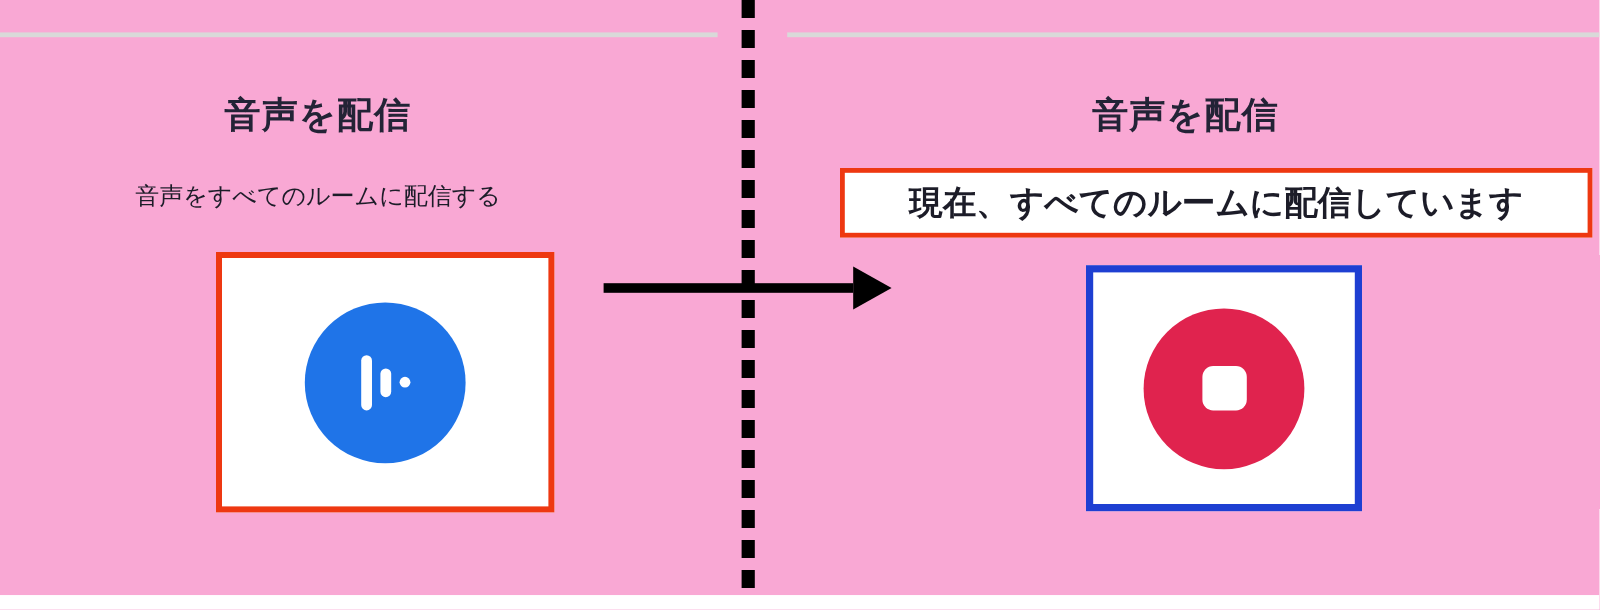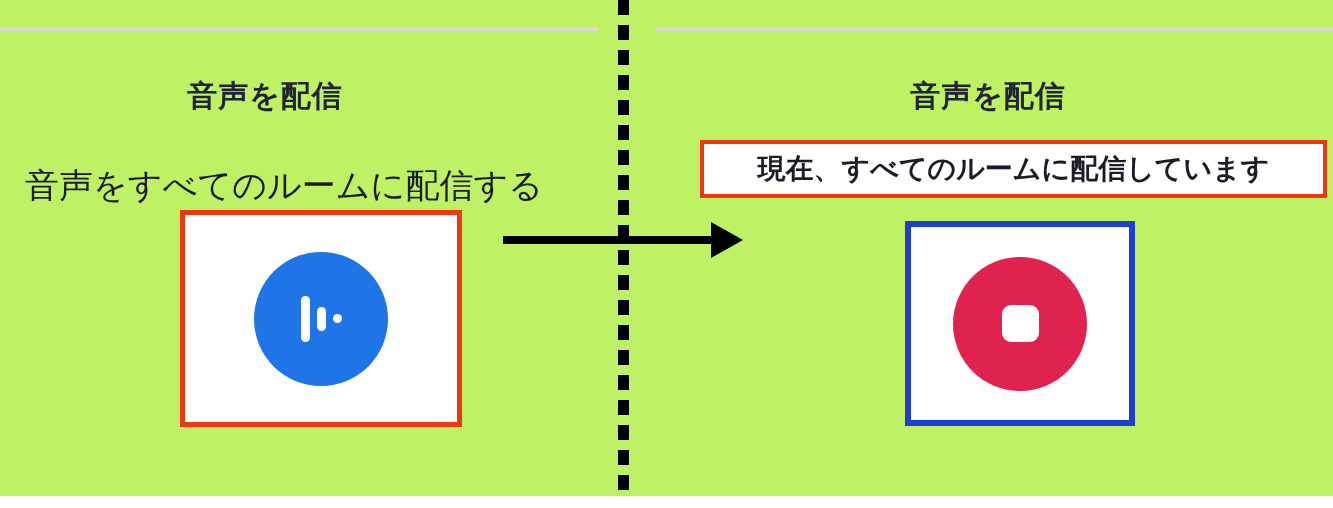--- a/index.html
+++ b/index.html
@@ -5,21 +5,21 @@
   html, body {
     margin: 0;
     padding: 0;
     background: #ffffff;
     font-family: "Liberation Sans", "DejaVu Sans", sans-serif;
   }
   .canvas {
     position: relative;
     width: 1333px;
     height: 496px;
-    background: #bef264;
+    background: #f9a8d4;
     overflow: hidden;
   }
 
   
   .topline {
     position: absolute;
     top: 27px;
     height: 4px;
     background: var(--topline-gray, #d9d9d9);
   }
@@ -74,27 +74,27 @@
     font-weight: 700;
     color: var(--text-dark, #232336);
     text-align: center;
     letter-spacing: 1px;
   }
   .title-left  { left: 0;    top: 76px; width: 530px; }
   .title-right { left: 703px; top: 76px; width: 570px; }
 
   .subtitle {
     position: absolute;
-    margin: 13px;
+    margin: 0;
     left: 0;
     top: 150px;
     width: 530px;
-    font-size: 34px;
+    font-size: 20px;
     color: #1c1c28;
-    text-align: right;
+    text-align: center;
   }
 
   
   .red-box {
     position: absolute;
     left: 180px;
     top: 210px;
     width: 282px;
     height: 217px;
     border: 5px solid var(--annotation-red, #ee3811);

